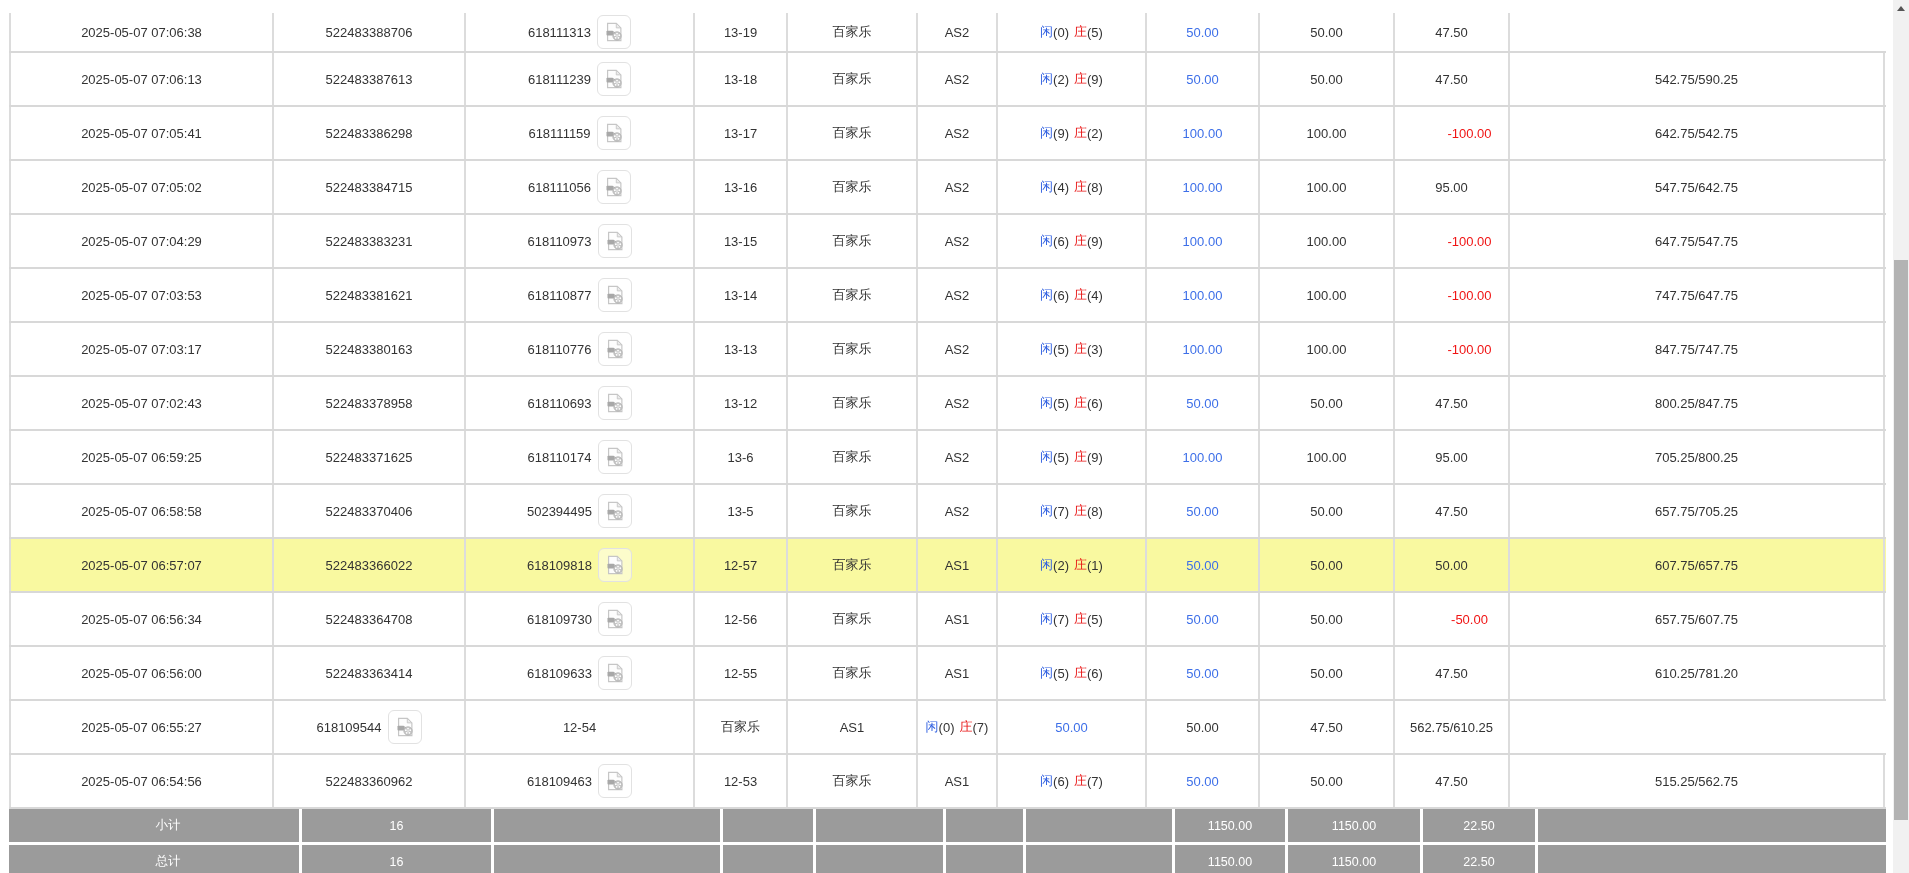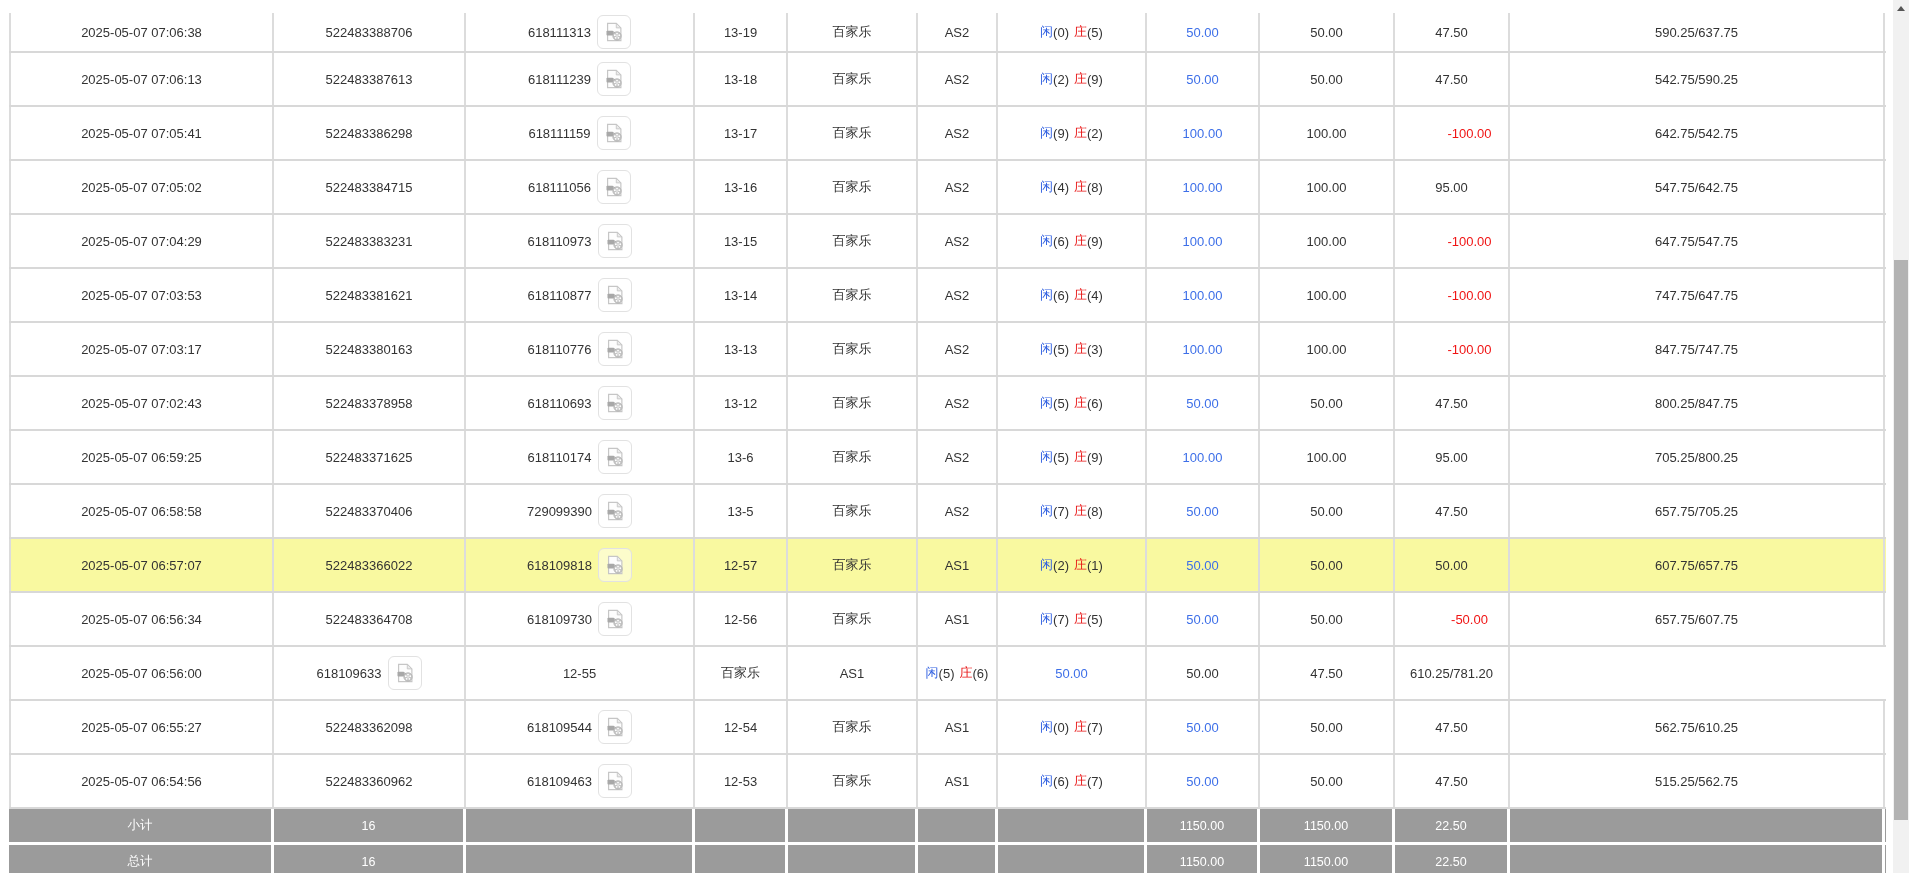--- a/index.html
+++ b/index.html
@@ -27,21 +27,21 @@
   .neg{color:var(--loss-red,#f01414);margin-left:36px;}
   .video-btn{
     width:34px;height:34px;margin-left:6px;padding:0;flex:0 0 auto;
     border:1px solid #e2e2e2;border-radius:6px;background:rgba(255,255,255,.45);
     display:flex;align-items:center;justify-content:center;cursor:pointer;
   }
   
   .footer-row{
     display:grid;
     grid-template-columns:265px 192px 229px 93px 130px 80px 149px 113px 135px 115px 375px;
-    height:33px;background:var(--footer-gray,#9b9b9b);border-bottom:3px solid #fff;
+    height:33px;background:var(--footer-gray,#9b9b9b);border-bottom:3px solid #fff;padding-left:28px;
   }
   .fcell{
     display:flex;align-items:center;justify-content:center;
     font-size:12.5px;color:#fff;border-right:3px solid #fff;overflow:hidden;
   }
   
   .scrollbar{position:absolute;right:0;top:0;width:16px;height:873px;background:#f1f1f1;}
   .sb-up{position:absolute;top:0;left:0;width:16px;height:17px;background:#f1f1f1;border:0;padding:0;cursor:pointer;display:flex;align-items:center;justify-content:center;}
   .sb-up .tri{width:0;height:0;border-left:4px solid transparent;border-right:4px solid transparent;border-bottom:5px solid #555;}
   .sb-thumb{position:absolute;left:1px;top:260px;width:14px;height:560px;background:#b3b3b3;cursor:pointer;}
@@ -93,23 +93,20 @@
     </div>
     <div class="cell">
           <a class="bet-link">50.00</a>
         </div>
     <div class="cell">
           <span>50.00</span>
         </div>
     <div class="cell">
           <span>47.50</span>
         </div>
-    <div class="cell">
-          <span>590.25/637.75</span>
-        </div>
   </div>
 
   <div class="table-row">
     <div class="cell">
           <span>2025-05-07 07:06:13</span>
         </div>
     <div class="cell">
           <span>522483387613</span>
         </div>
     <div class="cell">
@@ -538,21 +535,21 @@
   </div>
 
   <div class="table-row">
     <div class="cell">
           <span>2025-05-07 06:58:58</span>
         </div>
     <div class="cell">
           <span>522483370406</span>
         </div>
     <div class="cell">
-      <span>729099390</span>
+      <span>502394495</span>
       <button class="video-btn">
         <svg width="22" height="22" viewBox="0 0 24 24">
           <path d="M5 2.5 H14.5 L19.5 7.5 V21.5 H5 Z" fill="#fdfdfd" stroke="#c6c6c6" stroke-width="1.3"></path>
           <path d="M14.5 2.5 V7.5 H19.5 Z" fill="#ebebeb" stroke="#c6c6c6" stroke-width="1"></path>
           <rect x="3.8" y="10.5" width="7.4" height="5.2" rx="1" fill="#a8a8a8"></rect>
           <path d="M11.2 11.3 L14 12.9 L11.2 14.7 Z" fill="#a8a8a8"></path>
           <circle cx="15.3" cy="16.3" r="4.6" fill="#c6c6c6" stroke="#b0b0b0" stroke-width="0.8"></circle>
           <circle cx="15.3" cy="13.7" r="0.95" fill="#fff"></circle>
               <circle cx="17.7" cy="15.5" r="0.95" fill="#fff"></circle>
           <circle cx="16.8" cy="18.4" r="0.95" fill="#fff"></circle>
@@ -697,20 +694,23 @@
     <div class="cell">
           <span>657.75/607.75</span>
         </div>
   </div>
 
   <div class="table-row">
     <div class="cell">
           <span>2025-05-07 06:56:00</span>
         </div>
     <div class="cell">
+          <span>522483363414</span>
+        </div>
+    <div class="cell">
       <span>618109633</span>
       <button class="video-btn">
         <svg width="22" height="22" viewBox="0 0 24 24">
           <path d="M5 2.5 H14.5 L19.5 7.5 V21.5 H5 Z" fill="#fdfdfd" stroke="#c6c6c6" stroke-width="1.3"></path>
           <path d="M14.5 2.5 V7.5 H19.5 Z" fill="#ebebeb" stroke="#c6c6c6" stroke-width="1"></path>
           <rect x="3.8" y="10.5" width="7.4" height="5.2" rx="1" fill="#a8a8a8"></rect>
           <path d="M11.2 11.3 L14 12.9 L11.2 14.7 Z" fill="#a8a8a8"></path>
           <circle cx="15.3" cy="16.3" r="4.6" fill="#c6c6c6" stroke="#b0b0b0" stroke-width="0.8"></circle>
           <circle cx="15.3" cy="13.7" r="0.95" fill="#fff"></circle>
               <circle cx="17.7" cy="15.5" r="0.95" fill="#fff"></circle>
@@ -746,23 +746,20 @@
           <span>47.50</span>
         </div>
     <div class="cell">
           <span>610.25/781.20</span>
         </div>
   </div>
 
   <div class="table-row">
     <div class="cell">
           <span>2025-05-07 06:55:27</span>
-        </div>
-    <div class="cell">
-          <span>522483362098</span>
         </div>
     <div class="cell">
       <span>618109544</span>
       <button class="video-btn">
         <svg width="22" height="22" viewBox="0 0 24 24">
           <path d="M5 2.5 H14.5 L19.5 7.5 V21.5 H5 Z" fill="#fdfdfd" stroke="#c6c6c6" stroke-width="1.3"></path>
           <path d="M14.5 2.5 V7.5 H19.5 Z" fill="#ebebeb" stroke="#c6c6c6" stroke-width="1"></path>
           <rect x="3.8" y="10.5" width="7.4" height="5.2" rx="1" fill="#a8a8a8"></rect>
           <path d="M11.2 11.3 L14 12.9 L11.2 14.7 Z" fill="#a8a8a8"></path>
           <circle cx="15.3" cy="16.3" r="4.6" fill="#c6c6c6" stroke="#b0b0b0" stroke-width="0.8"></circle>

